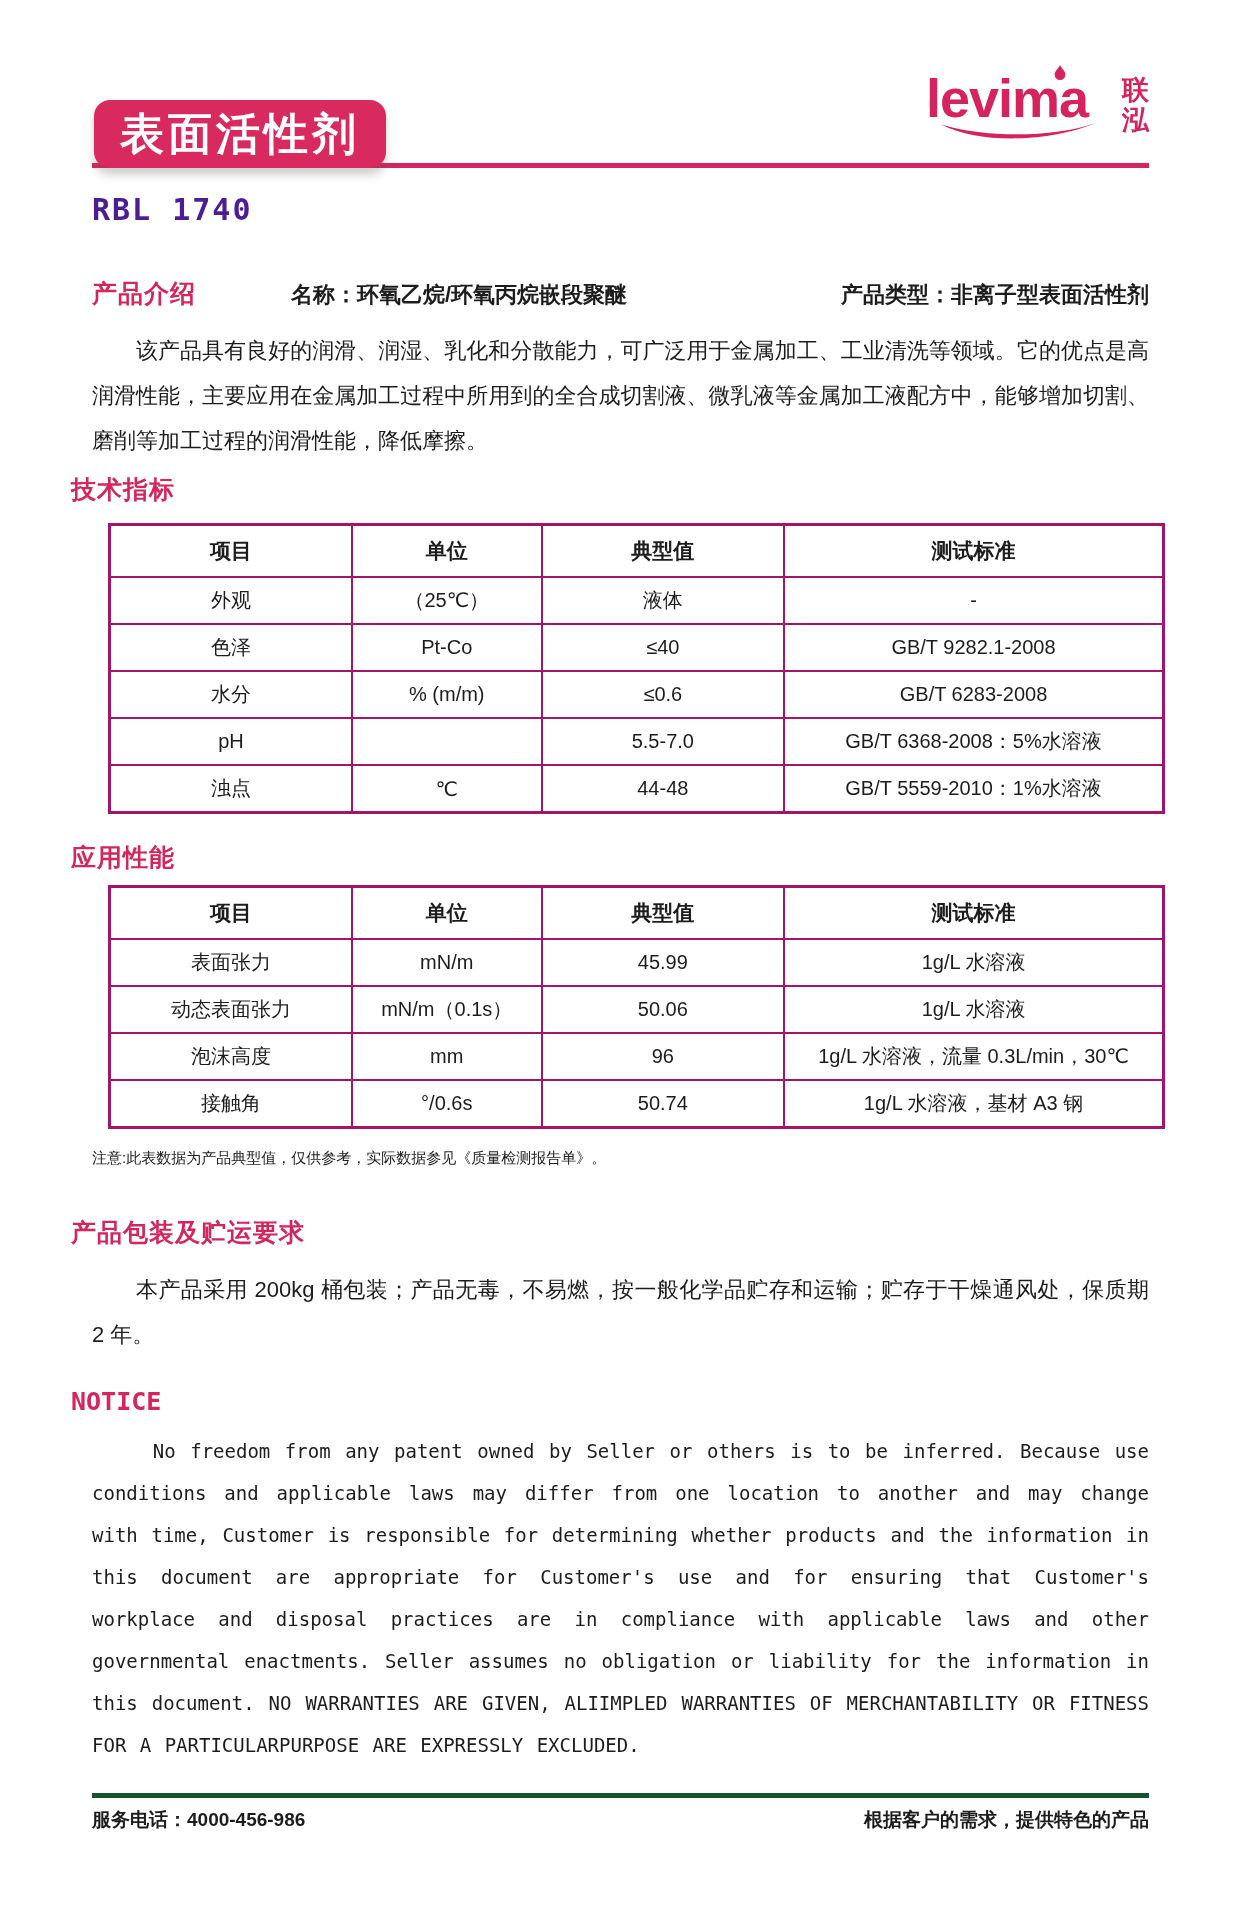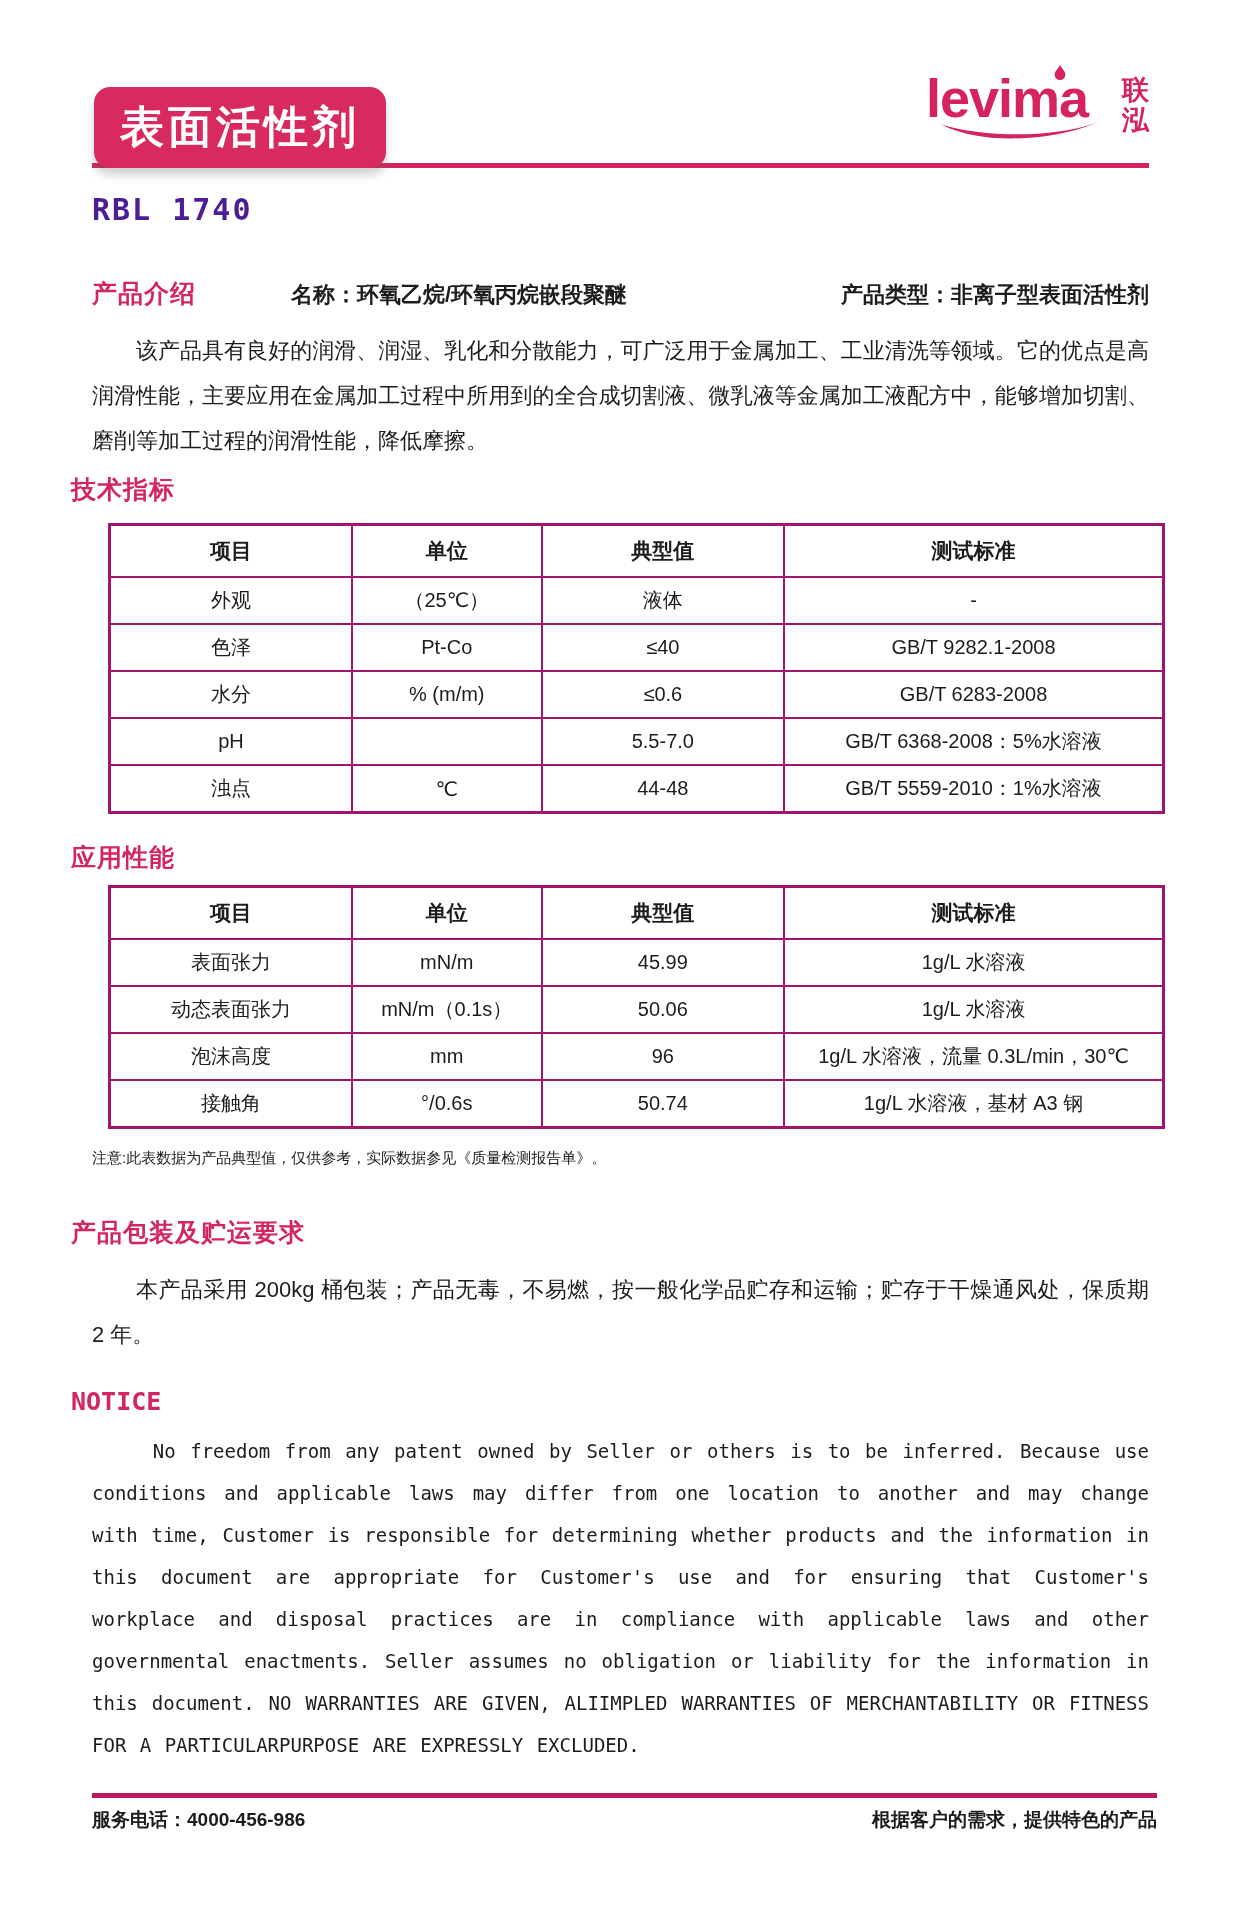--- a/index.html
+++ b/index.html
@@ -13,21 +13,21 @@
   }
   
   .header{
     position:relative;
     margin:93px 92px 0 92px;
     height:70px;
     border-bottom:5px solid #d4265e;
   }
   .banner{
     position:absolute;left:2px;bottom:-5px;
-    height:81px;padding:0 26px;
+    height:68px;padding:0 26px;
     background:#d92a5f;color:#ffffff;
     border-radius:16px;
     font-size:44px;font-weight:700;letter-spacing:4px;
     display:flex;align-items:center;
     box-shadow:0 7px 9px rgba(90,90,90,.28);
   }
   .logo{
     position:absolute;right:0;bottom:20px;
     display:flex;align-items:flex-start;gap:10px;
   }
@@ -95,22 +95,22 @@
   
   .notice-text{
     margin:14px 92px 0;
     font-family:"DejaVu Sans Mono","Liberation Mono",monospace;
     font-size:19px;line-height:42px;
     text-align:justify;text-indent:3.2em;
     word-spacing:2px;
   }
   
   .footer{
-    position:absolute;left:92px;right:84px;top:1793px;
-    border-top:5px solid #be185d;
+    position:absolute;left:92px;right:92px;top:1793px;
+    border-top:5px solid #14532d;
     padding-top:9px;
     display:flex;justify-content:space-between;
     font-size:19px;font-weight:700;
   }
 </style>
 </head>
 <body>
 
 <div class="page">
 

